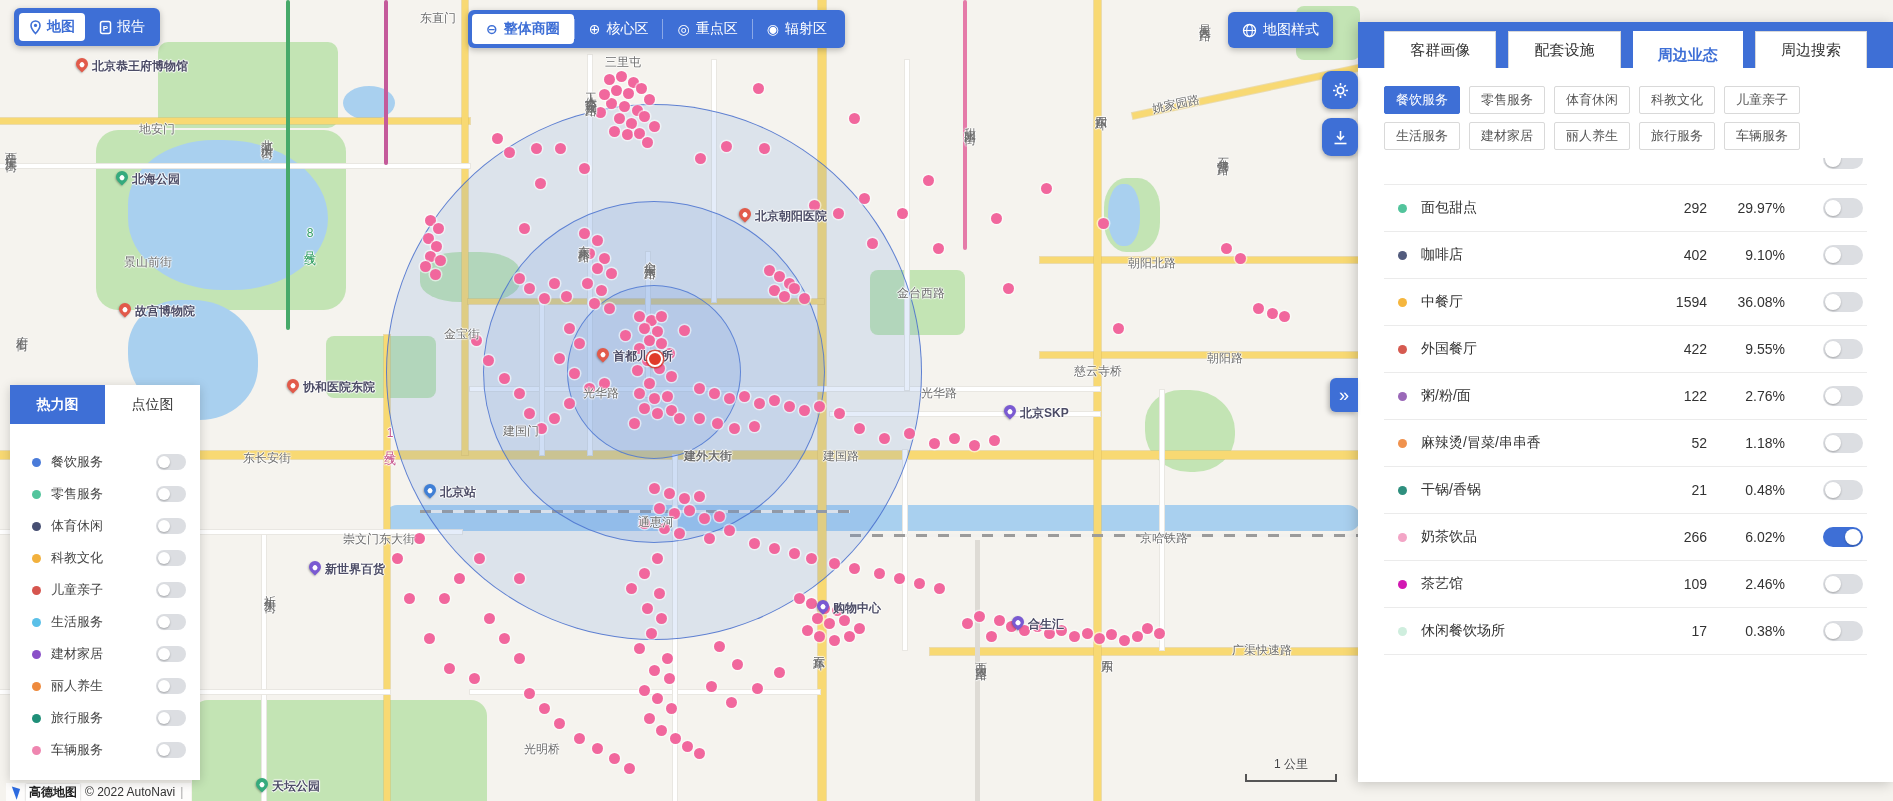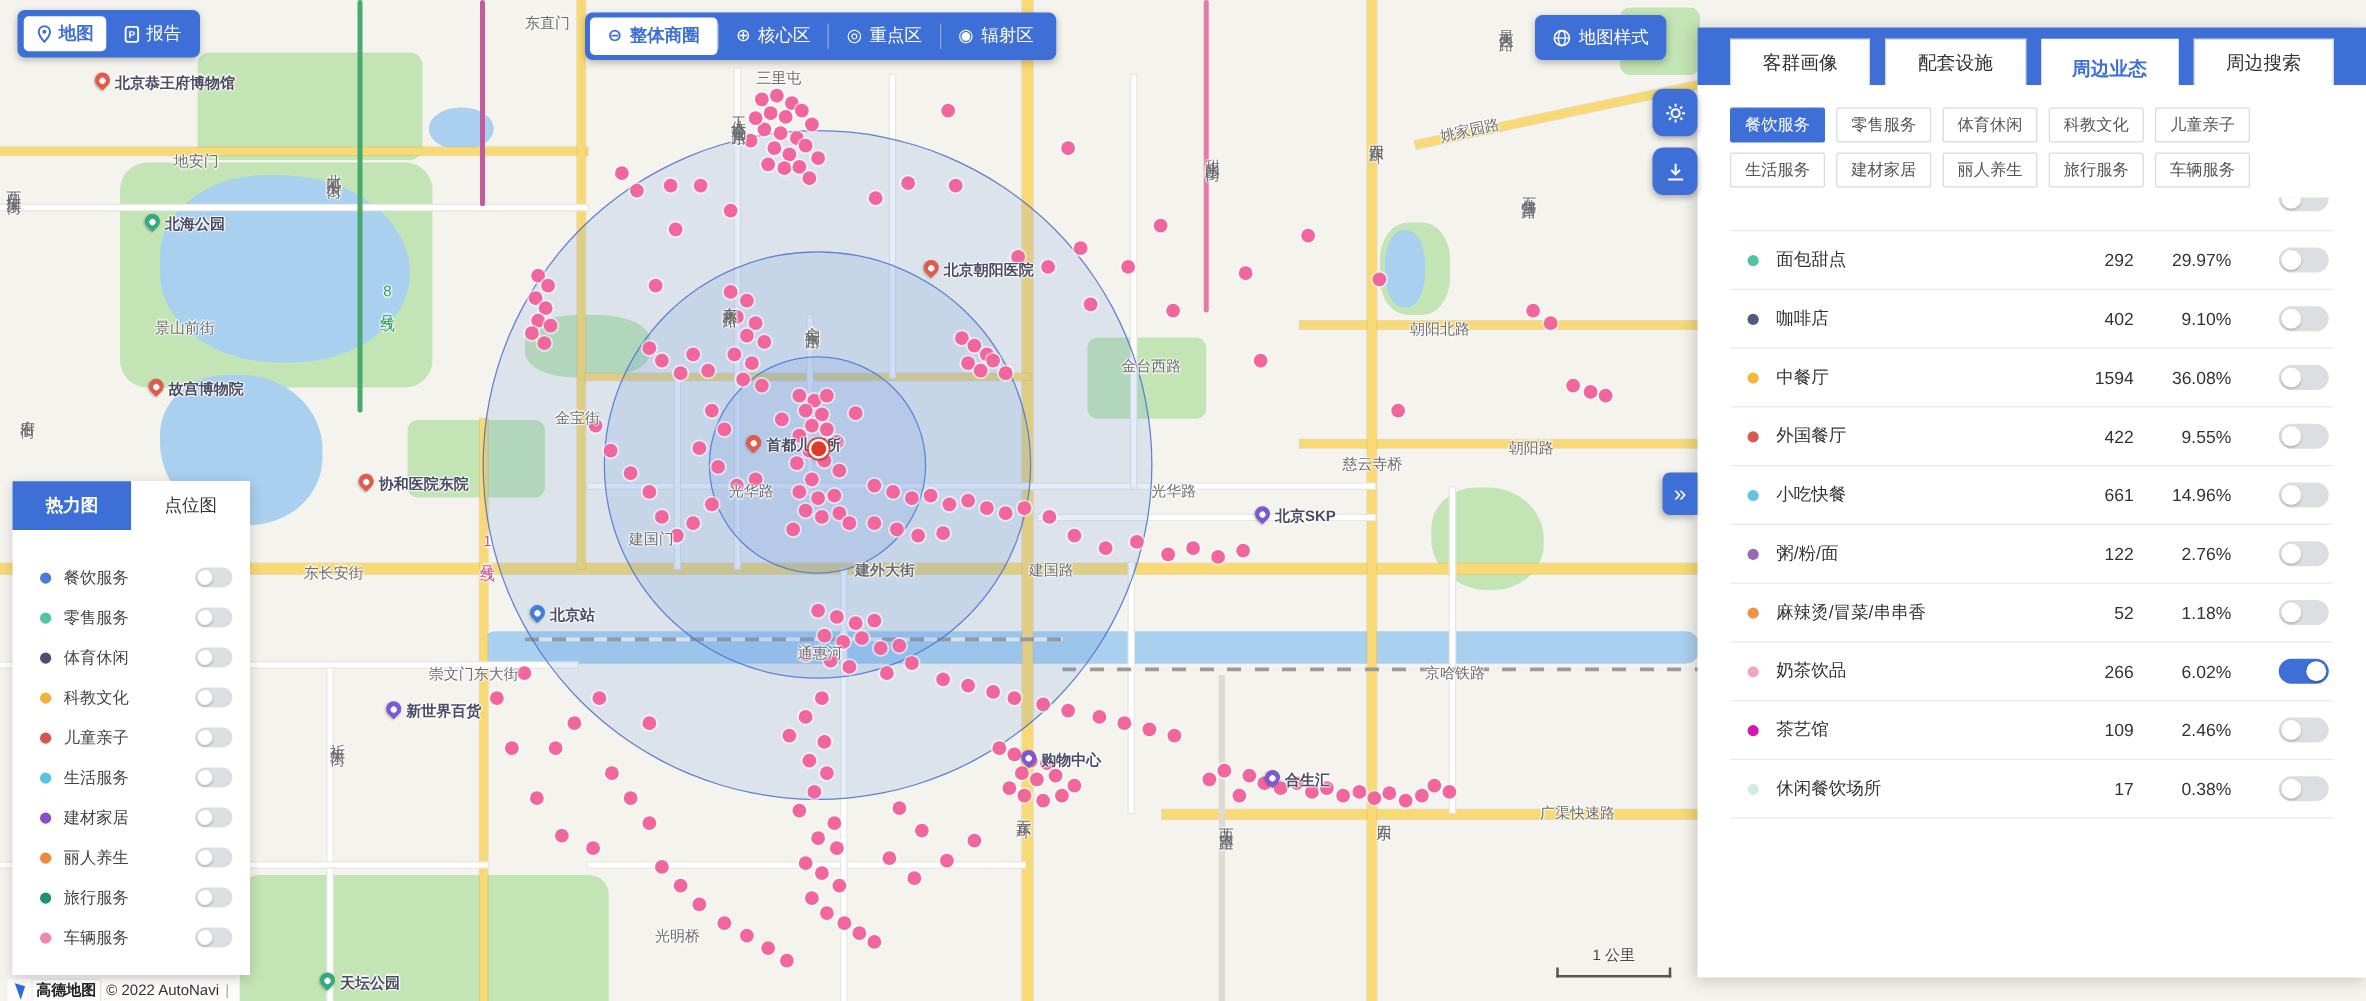--- a/index.html
+++ b/index.html
@@ -647,38 +647,38 @@
           <span class="tg"></span>
         </div>
         <div class="rrow">
           <span class="rdot" style="background: rgb(214, 90, 80);"></span>
           <span class="rlabel">外国餐厅</span>
           <span class="rcount">422</span>
           <span class="rpct">9.55%</span>
           <span class="tg"></span>
         </div>
         <div class="rrow">
-          <span class="rdot" style="background: rgb(103, 195, 230);"></span>
-          <span class="rlabel">小吃快餐</span>
-          <span class="rcount">661</span>
-          <span class="rpct">14.96%</span>
-          <span class="tg"></span>
-        </div>
-        <div class="rrow">
           <span class="rdot" style="background: rgb(154, 104, 184);"></span>
           <span class="rlabel">粥/粉/面</span>
           <span class="rcount">122</span>
           <span class="rpct">2.76%</span>
           <span class="tg"></span>
         </div>
         <div class="rrow">
           <span class="rdot" style="background: rgb(240, 146, 78);"></span>
           <span class="rlabel">麻辣烫/冒菜/串串香</span>
           <span class="rcount">52</span>
           <span class="rpct">1.18%</span>
+          <span class="tg"></span>
+        </div>
+        <div class="rrow">
+          <span class="rdot" style="background: rgb(46, 143, 126);"></span>
+          <span class="rlabel">干锅/香锅</span>
+          <span class="rcount">21</span>
+          <span class="rpct">0.48%</span>
           <span class="tg"></span>
         </div>
         <div class="rrow">
           <span class="rdot" style="background: rgb(243, 165, 198);"></span>
           <span class="rlabel">奶茶饮品</span>
           <span class="rcount">266</span>
           <span class="rpct">6.02%</span>
           <span class="tg on"></span>
         </div>
         <div class="rrow">

